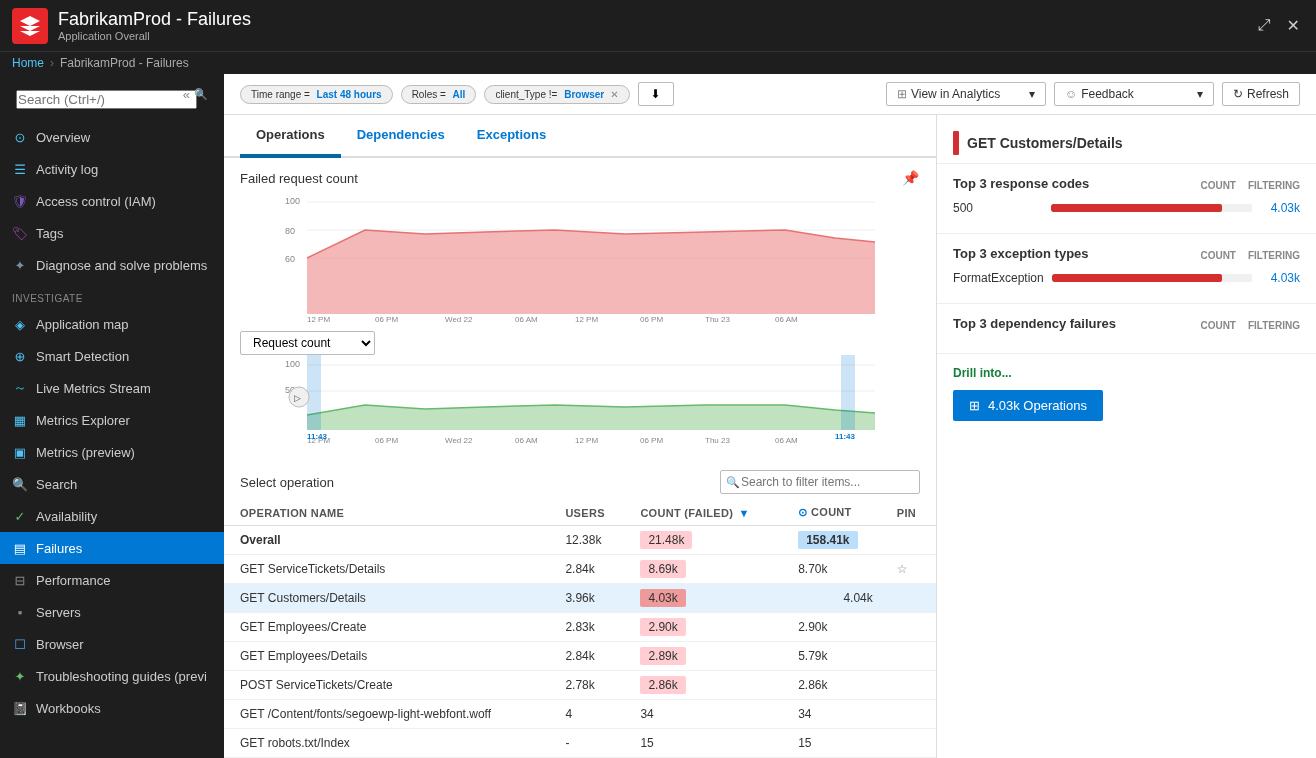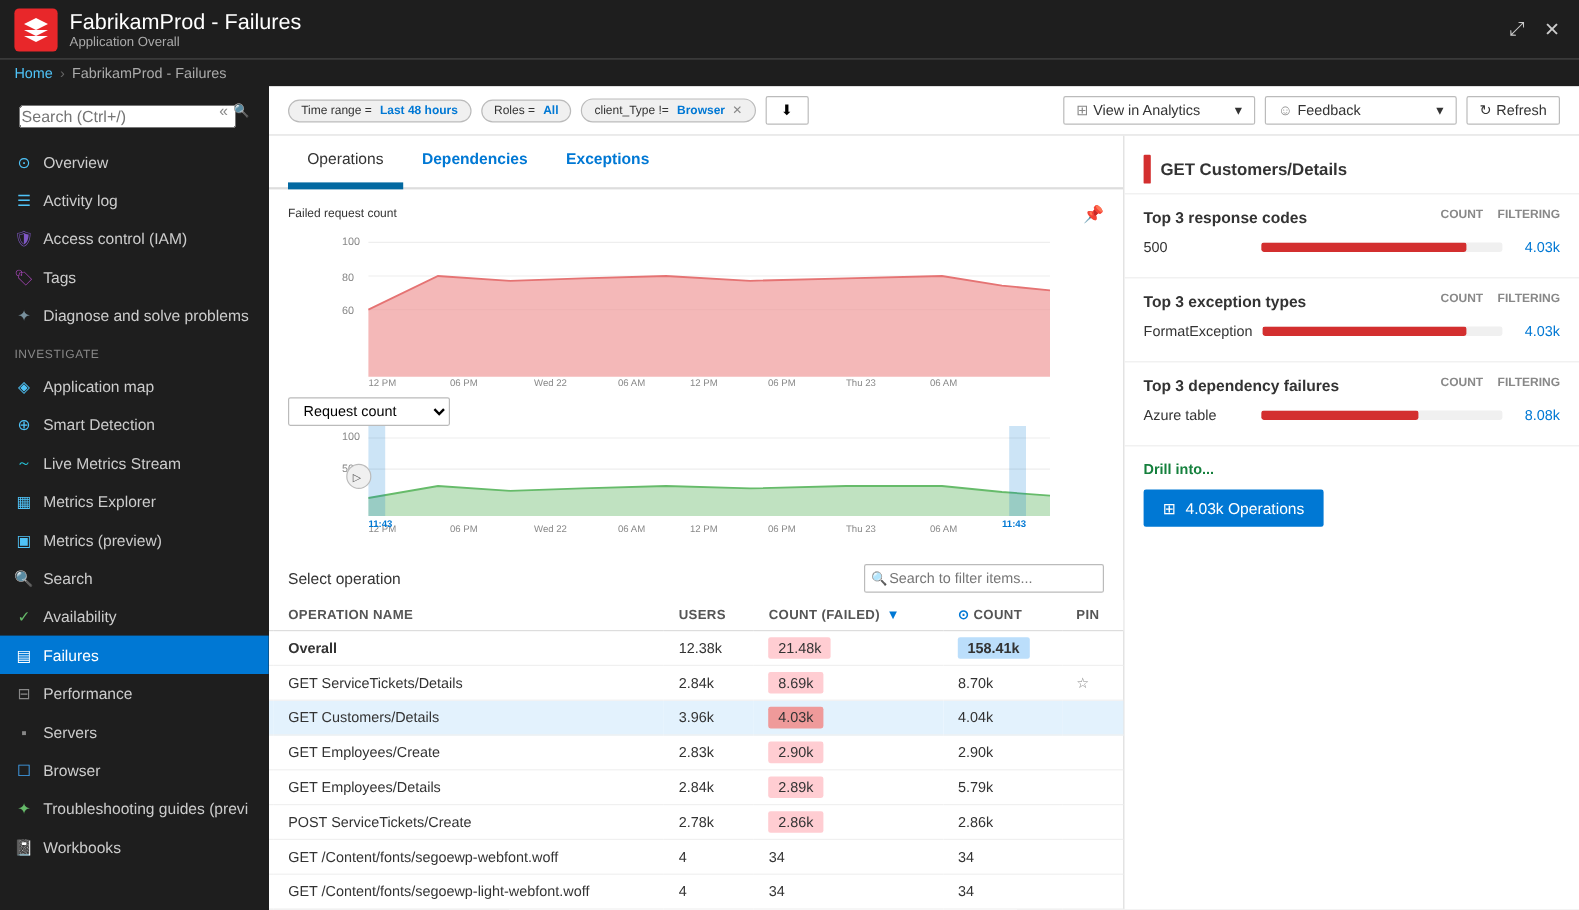--- a/index.html
+++ b/index.html
@@ -48,26 +48,26 @@
 
     
     .content { display: flex; flex: 1; overflow: hidden; }
 
     
     .left-panel { flex: 1; overflow-y: auto; padding: 0; display: flex; flex-direction: column; }
 
     
     .tabs { display: flex; border-bottom: 2px solid #ddd; background: #fff; padding: 0 16px; flex-shrink: 0; }
     .tab { padding: 12px 16px; font-size: 13px; cursor: pointer; border-bottom: 2px solid transparent; margin-bottom: -2px; color: #0078d4; font-weight: bold; }
-    .tab.active { color: #333; border-bottom: 6px solid #0369a1; font-weight: 400; }
+    .tab.active { color: #333; border-bottom: 4px solid #0369a1; font-weight: 700; }
 
     
     .chart-section { background: #fff; padding: 12px 16px; flex-shrink: 0; }
     .chart-header { display: flex; justify-content: space-between; align-items: center; margin-bottom: 8px; }
-    .chart-title { font-size: 10px; color: #333; }
+    .chart-title { font-size: 13px; color: #333; }
     .chart-pin { color: #888; cursor: pointer; font-size: 14px; }
     .chart-select-row { display: flex; align-items: center; gap: 8px; margin-top: 4px; }
     .chart-select { border: 1px solid #bbb; background: #fff; padding: 3px 8px; font-size: 12px; border-radius: 2px; cursor: pointer; }
 
     
     .table-section { background: #fff; flex: 1; overflow: hidden; display: flex; flex-direction: column; }
     .table-header-row { display: flex; justify-content: space-between; align-items: center; padding: 10px 16px 6px; }
     .table-section-title { font-size: 13px; color: #333; }
     .table-search { border: 1px solid #bbb; padding: 4px 8px; font-size: 12px; border-radius: 2px; width: 200px; outline: none; }
     .table-search-wrapper { position: relative; display: flex; align-items: center; }
@@ -80,21 +80,21 @@
     td { padding: 7px 12px; border-bottom: 1px solid #f0f0f0; }
     .count-badge-pink { background: #ffcdd2; padding: 2px 8px; border-radius: 2px; }
     .count-badge-blue { background: #bbdefb; padding: 2px 8px; border-radius: 2px; font-weight: 600; }
     .sort-icon { color: #0078d4; margin-left: 2px; }
     .pin-icon { color: #888; cursor: pointer; font-size: 12px; }
 
     
     .right-panel { width: 380px; background: #fff; border-left: 1px solid #ddd; overflow-y: auto; flex-shrink: 0; }
     .right-panel-title { font-size: 14px; font-weight: 600; color: #333; padding: 16px 16px 8px; border-bottom: 1px solid #eee; display: flex; align-items: center; gap: 8px; }
     .right-section { padding: 12px 16px; border-bottom: 1px solid #eee; }
-    .right-section-header { display: flex; justify-content: space-between; align-items: flex-start; margin-bottom: 10px; gap: 32px; }
+    .right-section-header { display: flex; justify-content: space-between; align-items: flex-end; margin-bottom: 10px; gap: 32px; }
     .right-section-title { font-size: 13px; font-weight: 600; color: #333; }
     .right-section-col { font-size: 10px; color: #888; font-weight: 600; text-transform: uppercase; }
     .right-section-cols { display: flex; gap: 12px; }
     .metric-row { display: flex; align-items: center; gap: 8px; margin-bottom: 6px; }
     .metric-label { font-size: 12px; color: #333; min-width: 90px; }
     .metric-bar-container { flex: 1; height: 8px; background: #f0f0f0; border-radius: 2px; overflow: hidden; }
     .metric-bar { height: 100%; background: #d32f2f; border-radius: 2px; }
     .metric-value { font-size: 12px; color: #0078d4; min-width: 40px; text-align: right; }
 
     .drill-section { padding: 12px 16px; }
@@ -380,21 +380,21 @@
                     <td><span class="count-badge-pink">8.69k</span></td>
                     <td>8.70k</td>
                     <td><span class="pin-icon">☆</span></td>
                   </tr>
 
                   <tr class="selected-row">
                     <td style="width:4px;padding:0;background:#d32f2f;"></td>
                     <td style="background:#e3f2fd;">GET Customers/Details</td>
                     <td style="background:#e3f2fd;">3.96k</td>
                     <td style="background:#e3f2fd;"><span style="background:#ef9a9a;padding:2px 8px;border-radius:2px;">4.03k</span></td>
-                    <td style="background:#e3f2fd;">4.04k</td>
+                    <td style="background:#e3f2fd;text-align:right;">4.04k</td>
                     <td style="background:#e3f2fd;"></td>
                   </tr>
 
                   <tr>
                     <td style="width:4px;padding:0;"></td>
                     <td>GET Employees/Create</td>
                     <td>2.83k</td>
                     <td><span class="count-badge-pink">2.90k</span></td>
                     <td>2.90k</td>
                     <td></td>
@@ -411,28 +411,20 @@
 
                   <tr>
                     <td style="width:4px;padding:0;"></td>
                     <td>POST ServiceTickets/Create</td>
                     <td>2.78k</td>
                     <td><span class="count-badge-pink">2.86k</span></td>
                     <td>2.86k</td>
                     <td></td>
                   </tr>
 
-                  <tr>
-                    <td style="width:4px;padding:0;"></td>
-                    <td>GET /Content/fonts/segoewp-webfont.woff</td>
-                    <td>4</td>
-                    <td>34</td>
-                    <td>34</td>
-                    <td></td>
-                  </tr>
 
                   <tr>
                     <td style="width:4px;padding:0;"></td>
                     <td>GET /Content/fonts/segoewp-light-webfont.woff</td>
                     <td>4</td>
                     <td>34</td>
                     <td>34</td>
                     <td></td>
                   </tr>
 
@@ -492,27 +484,20 @@
           </div>
 
           <div class="right-section">
             <div class="right-section-header">
               <span class="right-section-title">Top 3 dependency failures</span>
               <div class="right-section-cols">
                 <span class="right-section-col">COUNT</span>
                 <span class="right-section-col">FILTERING</span>
               </div>
             </div>
-            <div class="metric-row">
-              <span class="metric-label">Azure table</span>
-              <div class="metric-bar-container">
-                <div class="metric-bar" style="width:65%;"></div>
-              </div>
-              <span class="metric-value">8.08k</span>
-            </div>
           </div>
 
           <div class="drill-section">
             <div class="drill-title">Drill into...</div>
             <button class="drill-btn">
               <span>⊞</span>
               <span>4.03k Operations</span>
             </button>
           </div>
 

